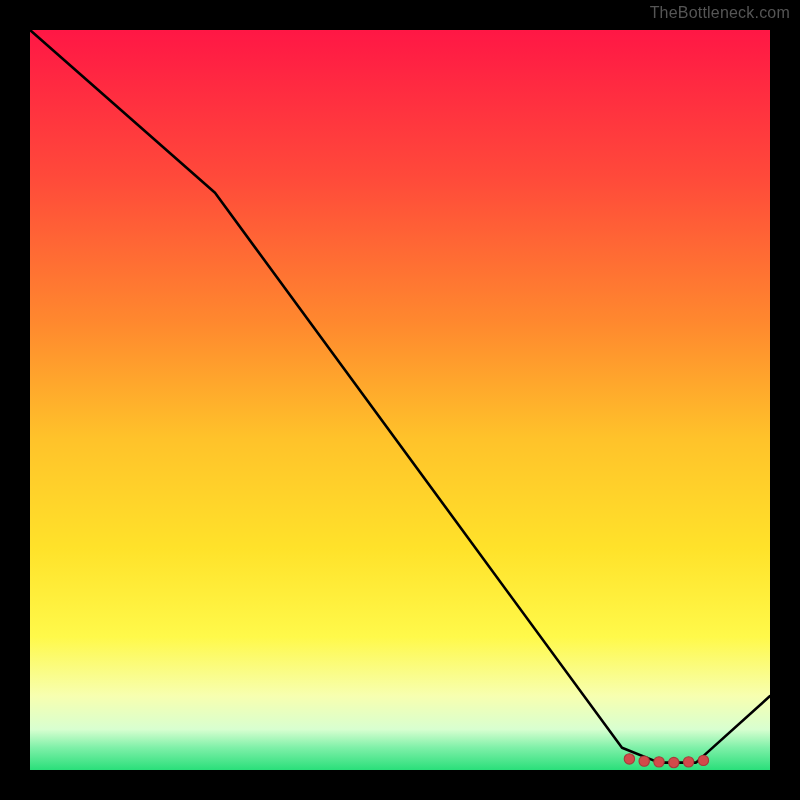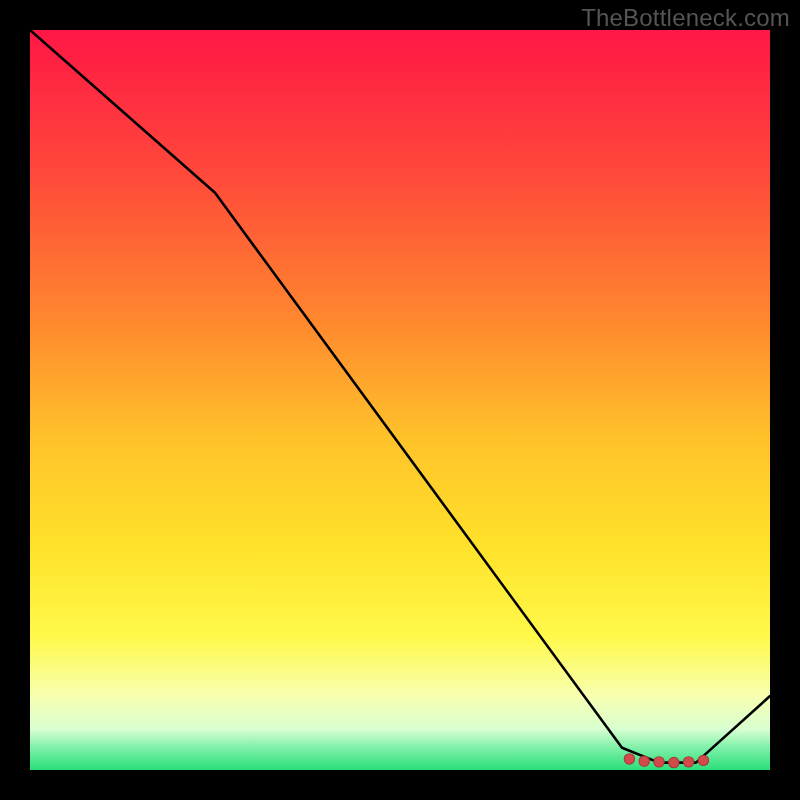--- a/index.html
+++ b/index.html
@@ -15,21 +15,21 @@
     position: relative;
     width: 800px;
     height: 800px;
     background: #000;
   }
   .attribution {
     position: absolute;
     top: 4px;
     right: 10px;
     color: #555;
-    font-size: 24px;
+    font-size: 16px;
     letter-spacing: 0.2px;
   }
   .plot {
     position: absolute;
     left: 30px;
     top: 30px;
     width: 740px;
     height: 740px;
   }
   .gradient {

